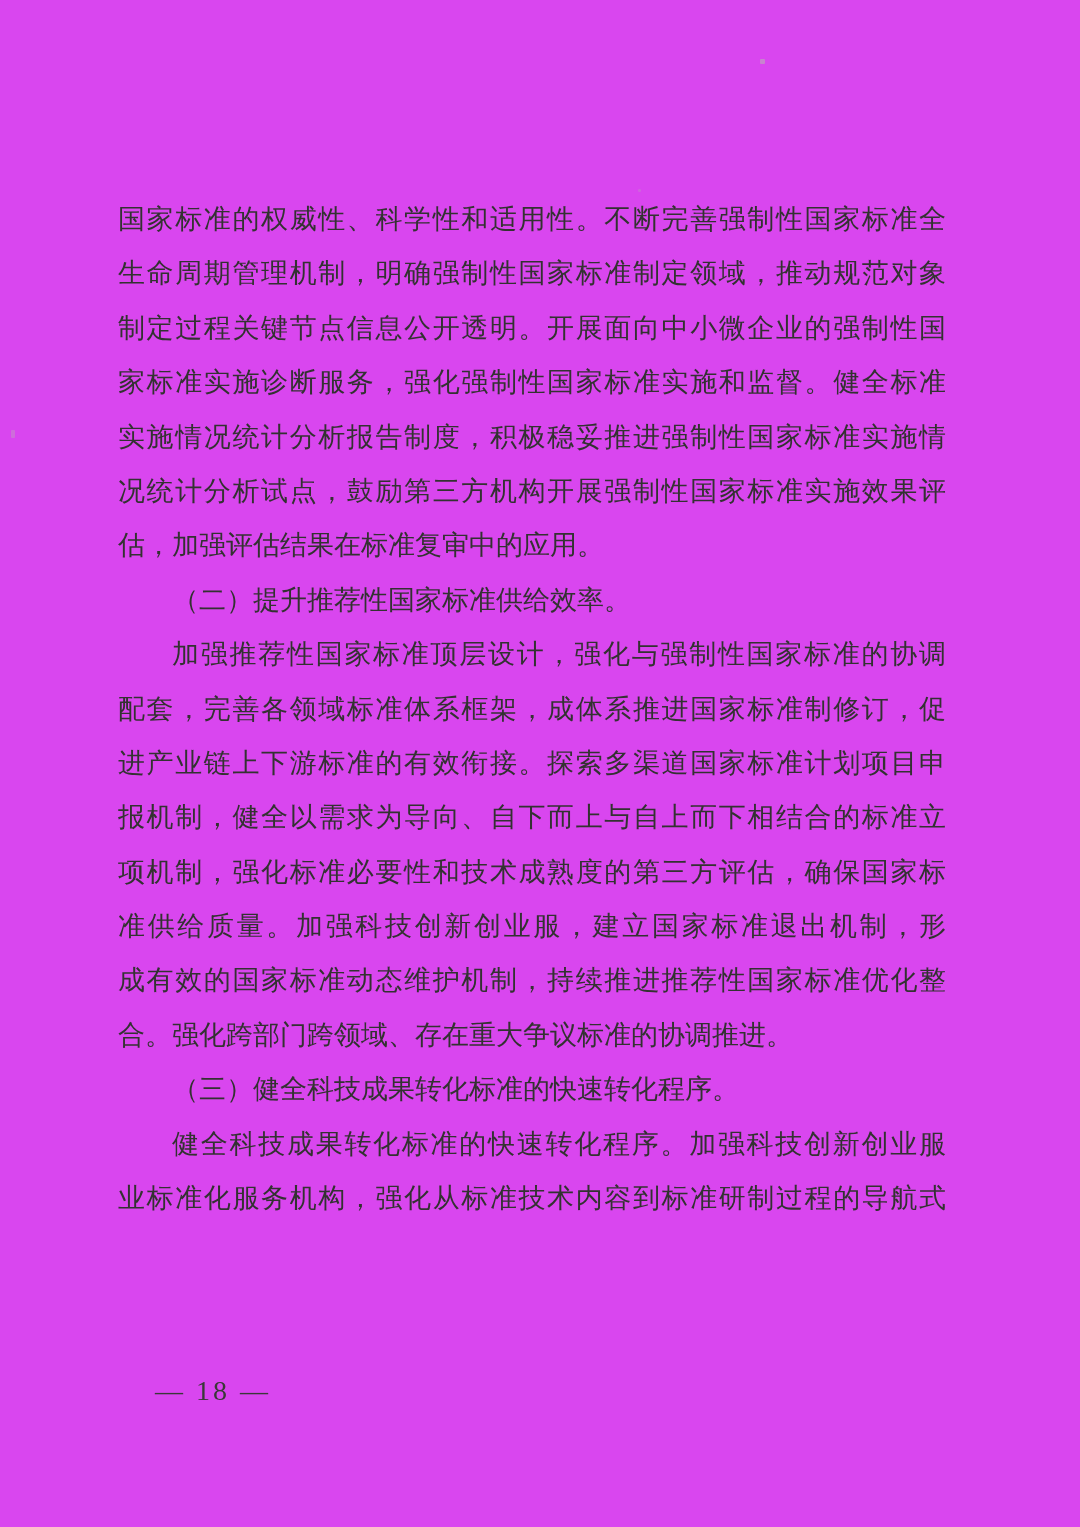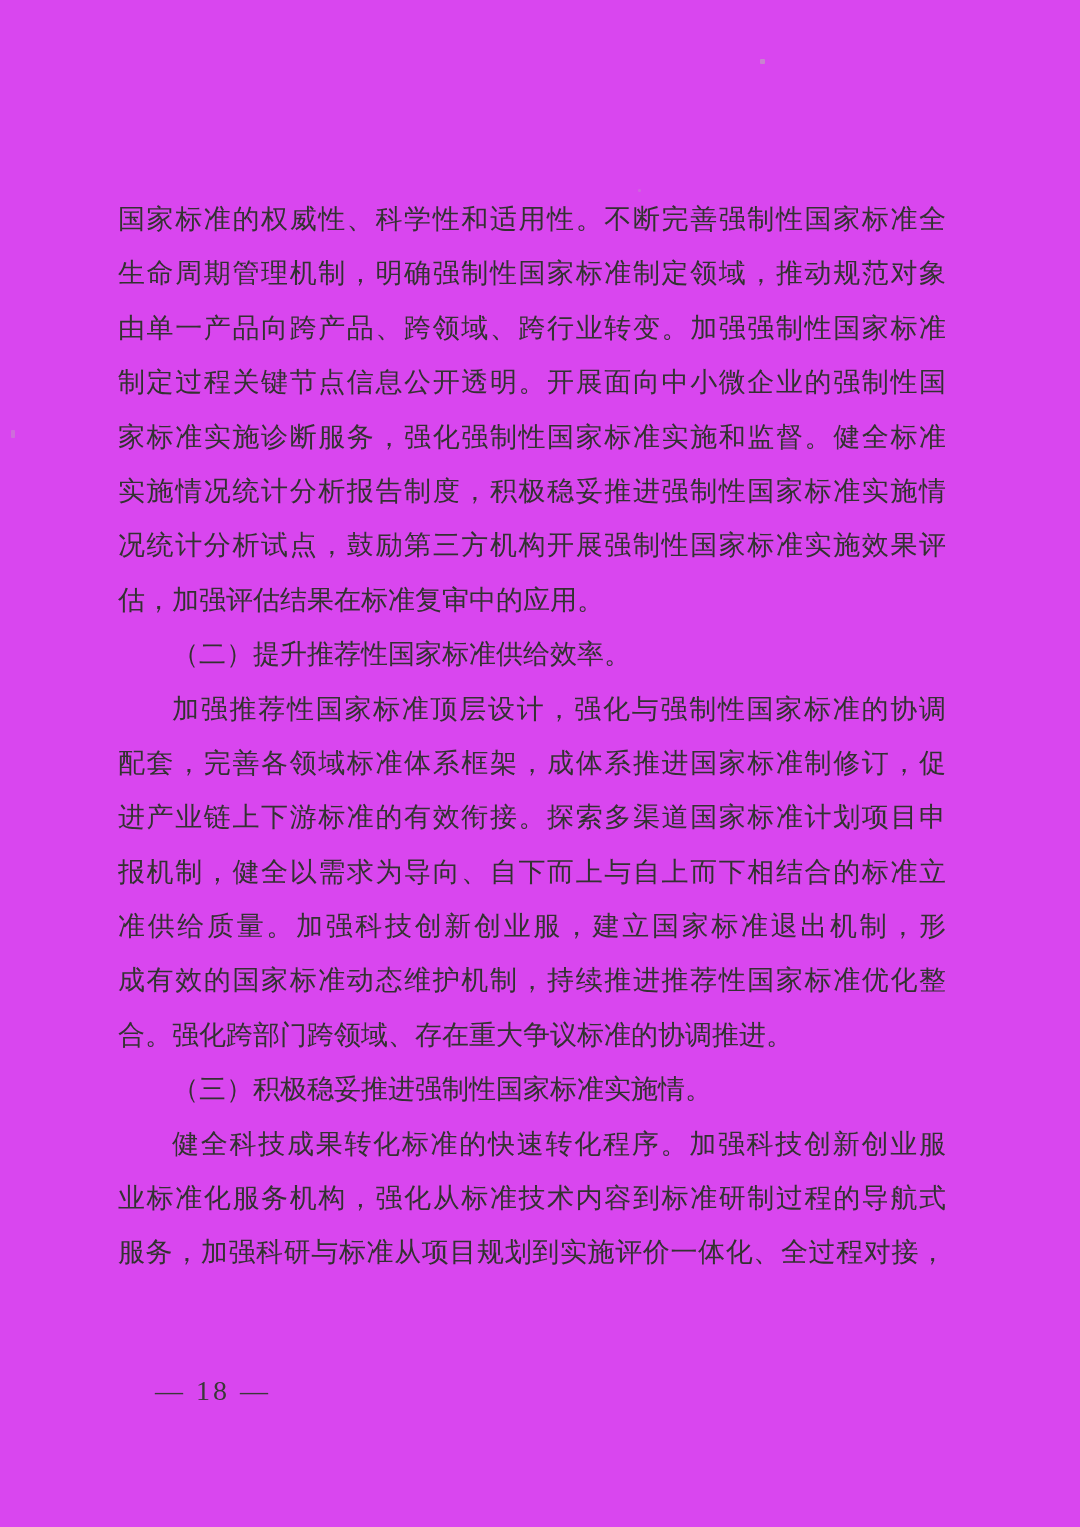--- a/index.html
+++ b/index.html
@@ -63,38 +63,37 @@
   .s3 { left: 638px; top: 189px; width: 3px; height: 3px; opacity: 0.25; }
 </style>
 </head>
 <body>
 
 <div class="page">
 
   <div class="text-block">
     <div class="ln j">国家标准的权威性、科学性和适用性。不断完善强制性国家标准全</div>
     <div class="ln j">生命周期管理机制，明确强制性国家标准制定领域，推动规范对象</div>
-    <div class="ln j">由单一产品向跨产品、跨领域、跨行业转变。加强强制性国家标准</div>
     <div class="ln j">制定过程关键节点信息公开透明。开展面向中小微企业的强制性国</div>
     <div class="ln j">家标准实施诊断服务，强化强制性国家标准实施和监督。健全标准</div>
     <div class="ln j">实施情况统计分析报告制度，积极稳妥推进强制性国家标准实施情</div>
     <div class="ln j">况统计分析试点，鼓励第三方机构开展强制性国家标准实施效果评</div>
     <div class="ln end">估，加强评估结果在标准复审中的应用。</div>
     <div class="ln ind end">（二）提升推荐性国家标准供给效率。</div>
     <div class="ln ind j">加强推荐性国家标准顶层设计，强化与强制性国家标准的协调</div>
     <div class="ln j">配套，完善各领域标准体系框架，成体系推进国家标准制修订，促</div>
     <div class="ln j">进产业链上下游标准的有效衔接。探索多渠道国家标准计划项目申</div>
     <div class="ln j">报机制，健全以需求为导向、自下而上与自上而下相结合的标准立</div>
+    <div class="ln j">项机制，强化标准必要性和技术成熟度的第三方评估，确保国家标</div>
     <div class="ln j">准供给质量。加强科技创新创业服，建立国家标准退出机制，形</div>
     <div class="ln j">成有效的国家标准动态维护机制，持续推进推荐性国家标准优化整</div>
     <div class="ln end">合。强化跨部门跨领域、存在重大争议标准的协调推进。</div>
-    <div class="ln ind end">（三）积极稳妥推进强制性国家标准实施情。</div>
+    <div class="ln ind end">（三）健全科技成果转化标准的快速转化程序。</div>
     <div class="ln ind j">健全科技成果转化标准的快速转化程序。加强科技创新创业服</div>
     <div class="ln j">业标准化服务机构，强化从标准技术内容到标准研制过程的导航式</div>
-    <div class="ln j">服务，加强科研与标准从项目规划到实施评价一体化、全过程对接，</div>
   </div>
 
   <div class="footer">— 18 —</div>
 
   <div class="speck s1"></div>
   <div class="speck s2"></div>
   <div class="speck s3"></div>
 
 </div>
 

